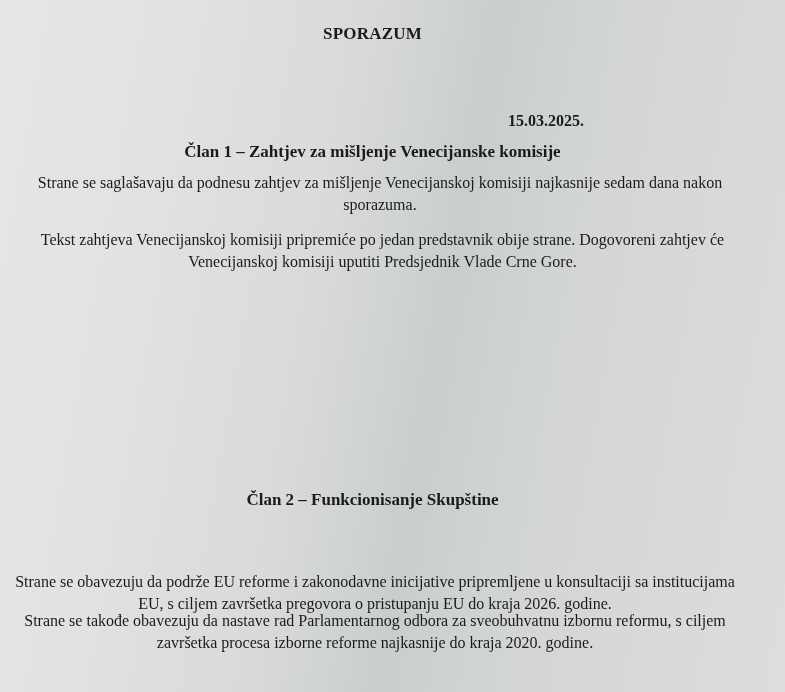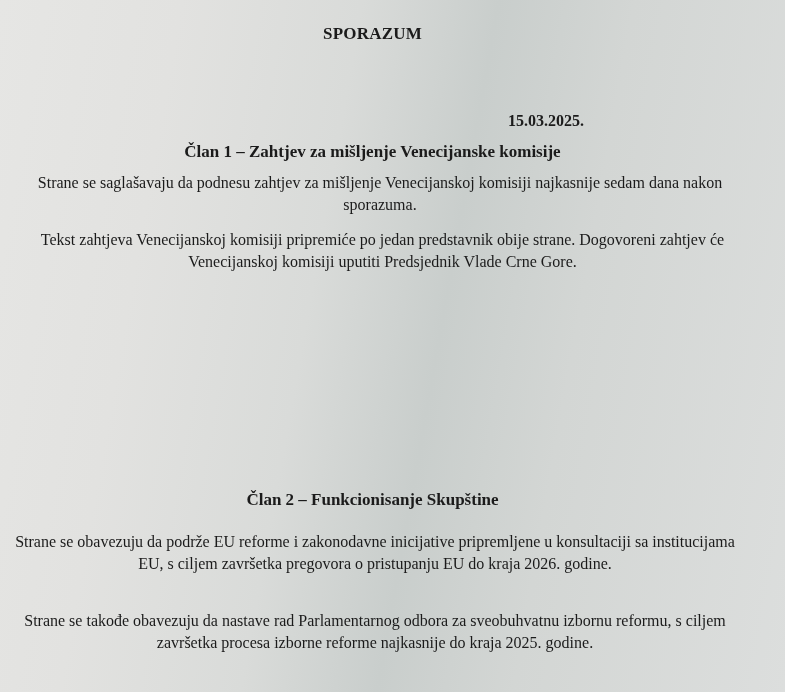--- a/index.html
+++ b/index.html
@@ -33,15 +33,15 @@
 
 <div class="page">
   <div class="title">SPORAZUM</div>
   <div class="date">15.03.2025.</div>
 
   <div class="heading" style="top:142px;">Član 1 – Zahtjev za mišljenje Venecijanske komisije</div>
   <div class="para" style="top:229px; left:10px; width:745px;">Tekst zahtjeva Venecijanskoj komisiji pripremiće po jedan predstavnik obije strane. Dogovoreni zahtjev će Venecijanskoj komisiji uputiti Predsjednik Vlade Crne Gore.</div>
   <div class="para" style="top:172px; left:10px; width:740px;">Strane se saglašavaju da podnesu zahtjev za mišljenje Venecijanskoj komisiji najkasnije sedam dana nakon sporazuma.</div>
 
   <div class="heading" style="top:458px;margin-top:32px;">Član 2 – Funkcionisanje Skupštine</div>
-  <div class="para" style="top:531px; left:5px; width:740px;text-align:center;">Strane se obavezuju da podrže EU reforme i zakonodavne inicijative pripremljene u konsultaciji sa institucijama EU, s ciljem završetka pregovora o pristupanju EU do kraja 2026. godine.</div>
-  <div class="para" style="top:610px; left:20px; width:710px;">Strane se takođe obavezuju da nastave rad Parlamentarnog odbora za sveobuhvatnu izbornu reformu, s ciljem završetka procesa izborne reforme najkasnije do kraja 2025. godine.</div>
+  <div class="para" style="top:571px; left:5px; width:740px;text-align:center;">Strane se obavezuju da podrže EU reforme i zakonodavne inicijative pripremljene u konsultaciji sa institucijama EU, s ciljem završetka pregovora o pristupanju EU do kraja 2026. godine.</div>
+  <div class="para" style="top:610px; left:20px; width:710px;">Strane se takođe obavezuju da nastave rad Parlamentarnog odbora za sveobuhvatnu izbornu reformu, s ciljem završetka procesa izborne reforme najkasnije do kraja 2020. godine.</div>
 </div>
 
 </body></html>

